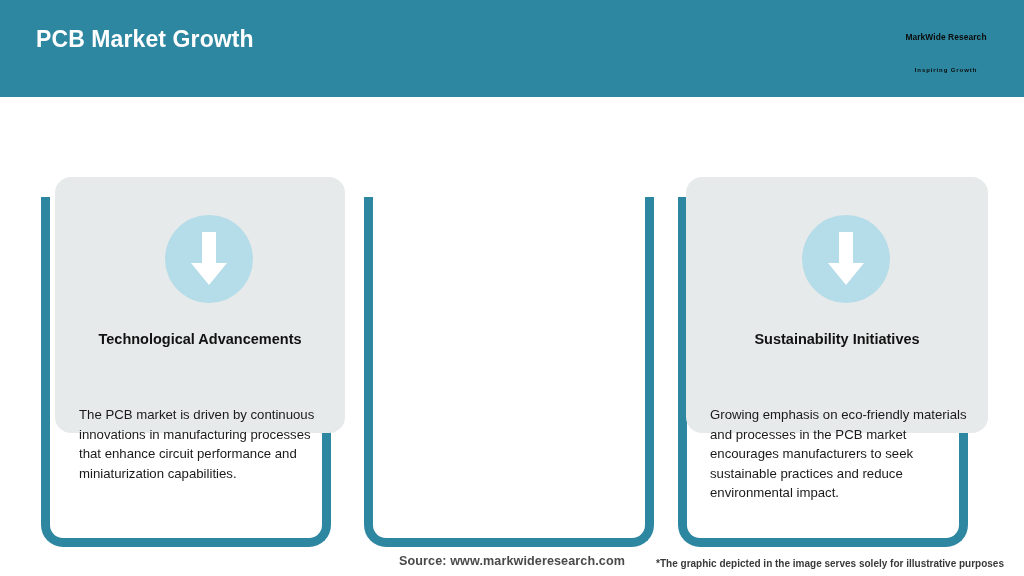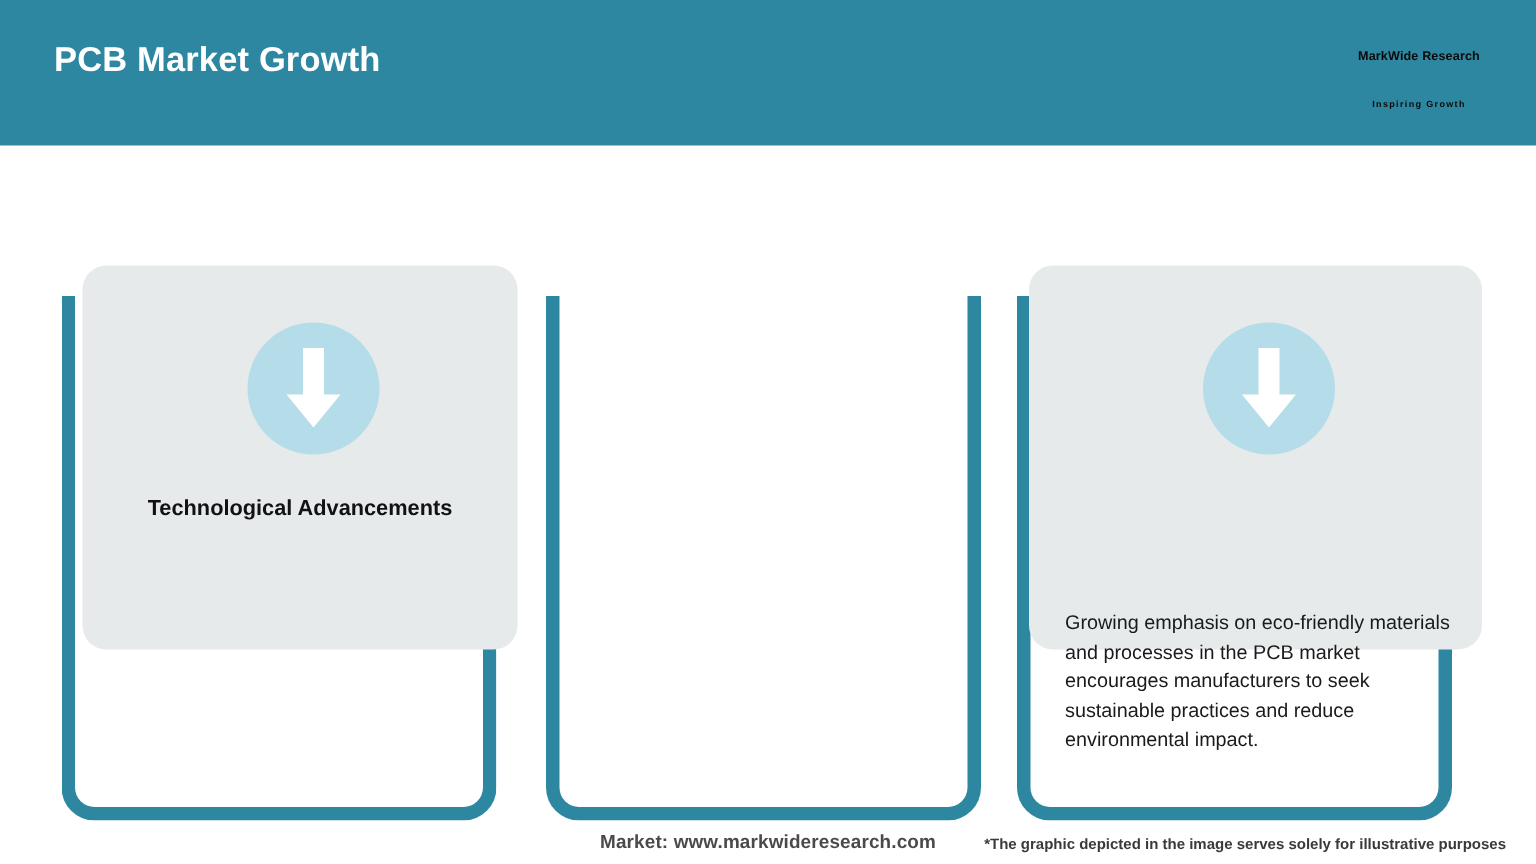--- a/index.html
+++ b/index.html
@@ -202,35 +202,37 @@
 
   <div class="card-group g1">
     <div class="bracket"></div>
     <div class="card">
       <div class="circle">
         <svg class="arrow-svg" viewBox="0 0 42 58">
           <polygon fill="#ffffff" points="14,2 28,2 28,33 39,33 21,55 3,33 14,33"></polygon>
         </svg>
       </div>
       <div class="card-title">Technological Advancements</div>
+      <div class="card-body">The PCB market is driven by continuous innovations in manufacturing processes that enhance circuit performance and miniaturization capabilities.</div>
     </div>
   </div>
 
   <div class="card-group g2">
     <div class="bracket"></div>
   </div>
 
   <div class="card-group g3">
     <div class="bracket"></div>
     <div class="card">
       <div class="circle">
         <svg class="arrow-svg" viewBox="0 0 42 58">
           <polygon fill="#ffffff" points="14,2 28,2 28,33 39,33 21,55 3,33 14,33"></polygon>
         </svg>
       </div>
+      <div class="card-title">Sustainability Initiatives</div>
       <div class="card-body">Growing emphasis on eco-friendly materials and processes in the PCB market encourages manufacturers to seek sustainable practices and reduce environmental impact.</div>
     </div>
   </div>
 
 </div>
 
-<div class="footer-source">Market: www.markwideresearch.com</div>
+<div class="footer-source">Source: www.markwideresearch.com</div>
 <div class="footer-disclaimer">*The graphic depicted in the image serves solely for illustrative purposes</div>
 
 </body></html>

